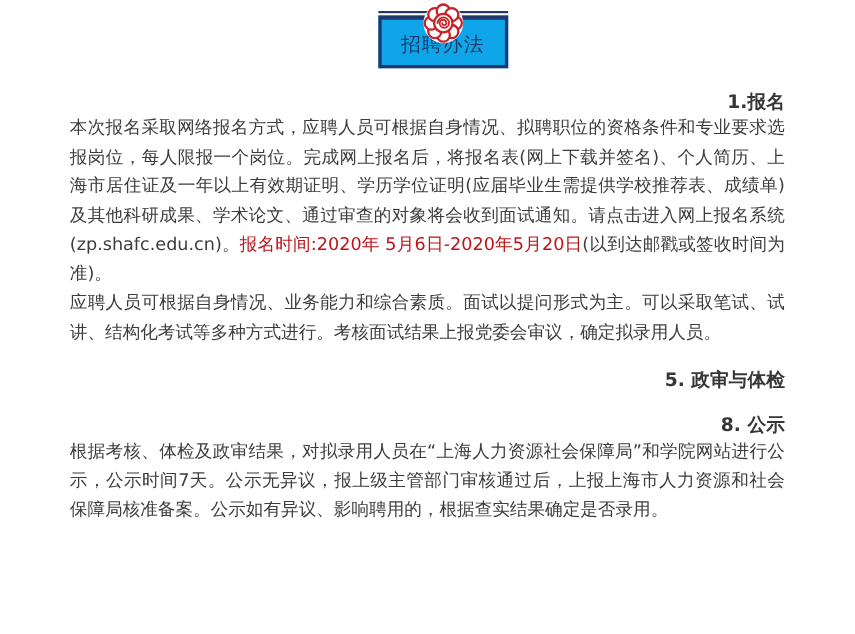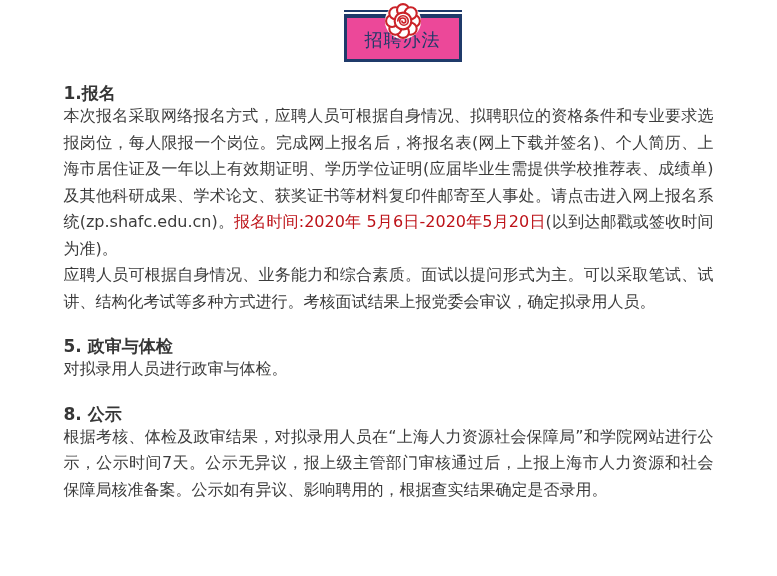--- a/index.html
+++ b/index.html
@@ -29,21 +29,21 @@
       background: var(--navy);
       margin-bottom: 2px;
     }
     .badge-box {
       height: 48px;
       border: 3px solid var(--navy);
       border-top-width: 4px;
       display: flex;
       align-items: center;
       justify-content: center;
-      background: #ec4899;
+      background: #0ea5e9;
     }
     .badge-title {
       color: var(--navy);
       font-size: 18px;
       letter-spacing: 1px;
       padding-top: 3px;
       white-space: nowrap;
     }
     .badge-flower {
       position: absolute;
@@ -57,20 +57,21 @@
       width: 650px;
       margin: 0 auto;
       color: var(--text);
     }
     h3.sec-heading {
       font-size: 17px;
       line-height: 20px;
       margin: 21px 0 0 0;
       font-weight: bold;
       color: #363636;
+      text-align: right;
     }
     p.sec-body {
       font-size: 16px;
       line-height: 26.5px;
       margin: 0;
       text-align: justify;
       text-justify: inter-ideograph;
     }
     .hl {
       color: var(--highlight);
@@ -101,31 +102,30 @@
       </g>
       <circle cx="20" cy="20" r="8.8" fill="#ffffff" stroke="currentColor" stroke-width="2.2"></circle>
       <path d="M14.5 20 A5.5 5.5 0 0 1 25.5 20 A4.5 4.5 0 0 1 16.5 20 A3.2 3.2 0 0 1 22.9 20 A2 2 0 0 1 18.9 20" fill="none" stroke="currentColor" stroke-width="1.7" stroke-linecap="round"></path>
     </svg>
   </div>
 
   <div class="content">
 
     <section>
       <h3 class="sec-heading">1.报名</h3>
-      <p class="sec-body"><span>本次报名采取网络报名方式，应聘人员可根据自身情况、拟聘职位的资格条件和专业要求选报岗位，每人限报一个岗位。完成网上报名后，将报名表(网上下载并签名)、个人简历、上海市居住证及一年以上有效期证明、学历学位证明(应届毕业生需提供学校推荐表、成绩单)及其他科研成果、学术论文、获奖证书等材料复印件邮寄至人事处。请点击进入网上报名系统(zp.shafc.edu.cn)。</span><span class="hl">报名时间:2020年 5月6日-2020年5月20日</span><span>(以到达邮戳或签收时间为准)。</span></p>
+      <p class="sec-body"><span>本次报名采取网络报名方式，应聘人员可根据自身情况、拟聘职位的资格条件和专业要求选报岗位，每人限报一个岗位。完成网上报名后，将报名表(网上下载并签名)、个人简历、上海市居住证及一年以上有效期证明、学历学位证明(应届毕业生需提供学校推荐表、成绩单)及其他科研成果、学术论文、通过审查的对象将会收到面试通知。请点击进入网上报名系统(zp.shafc.edu.cn)。</span><span class="hl">报名时间:2020年 5月6日-2020年5月20日</span><span>(以到达邮戳或签收时间为准)。</span></p>
     </section>
 
 
     <section>
       <p class="sec-body">应聘人员可根据自身情况、业务能力和综合素质。面试以提问形式为主。可以采取笔试、试讲、结构化考试等多种方式进行。考核面试结果上报党委会审议，确定拟录用人员。</p>
     </section>
 
     <section>
       <h3 class="sec-heading">5. 政审与体检</h3>
-      <p class="sec-body">对拟录用人员进行政审与体检。</p>
     </section>
 
     <section>
       <h3 class="sec-heading">8. 公示</h3>
       <p class="sec-body">根据考核、体检及政审结果，对拟录用人员在“上海人力资源社会保障局”和学院网站进行公示，公示时间7天。公示无异议，报上级主管部门审核通过后，上报上海市人力资源和社会保障局核准备案。公示如有异议、影响聘用的，根据查实结果确定是否录用。</p>
     </section>
 
   </div>
 </div>
 

